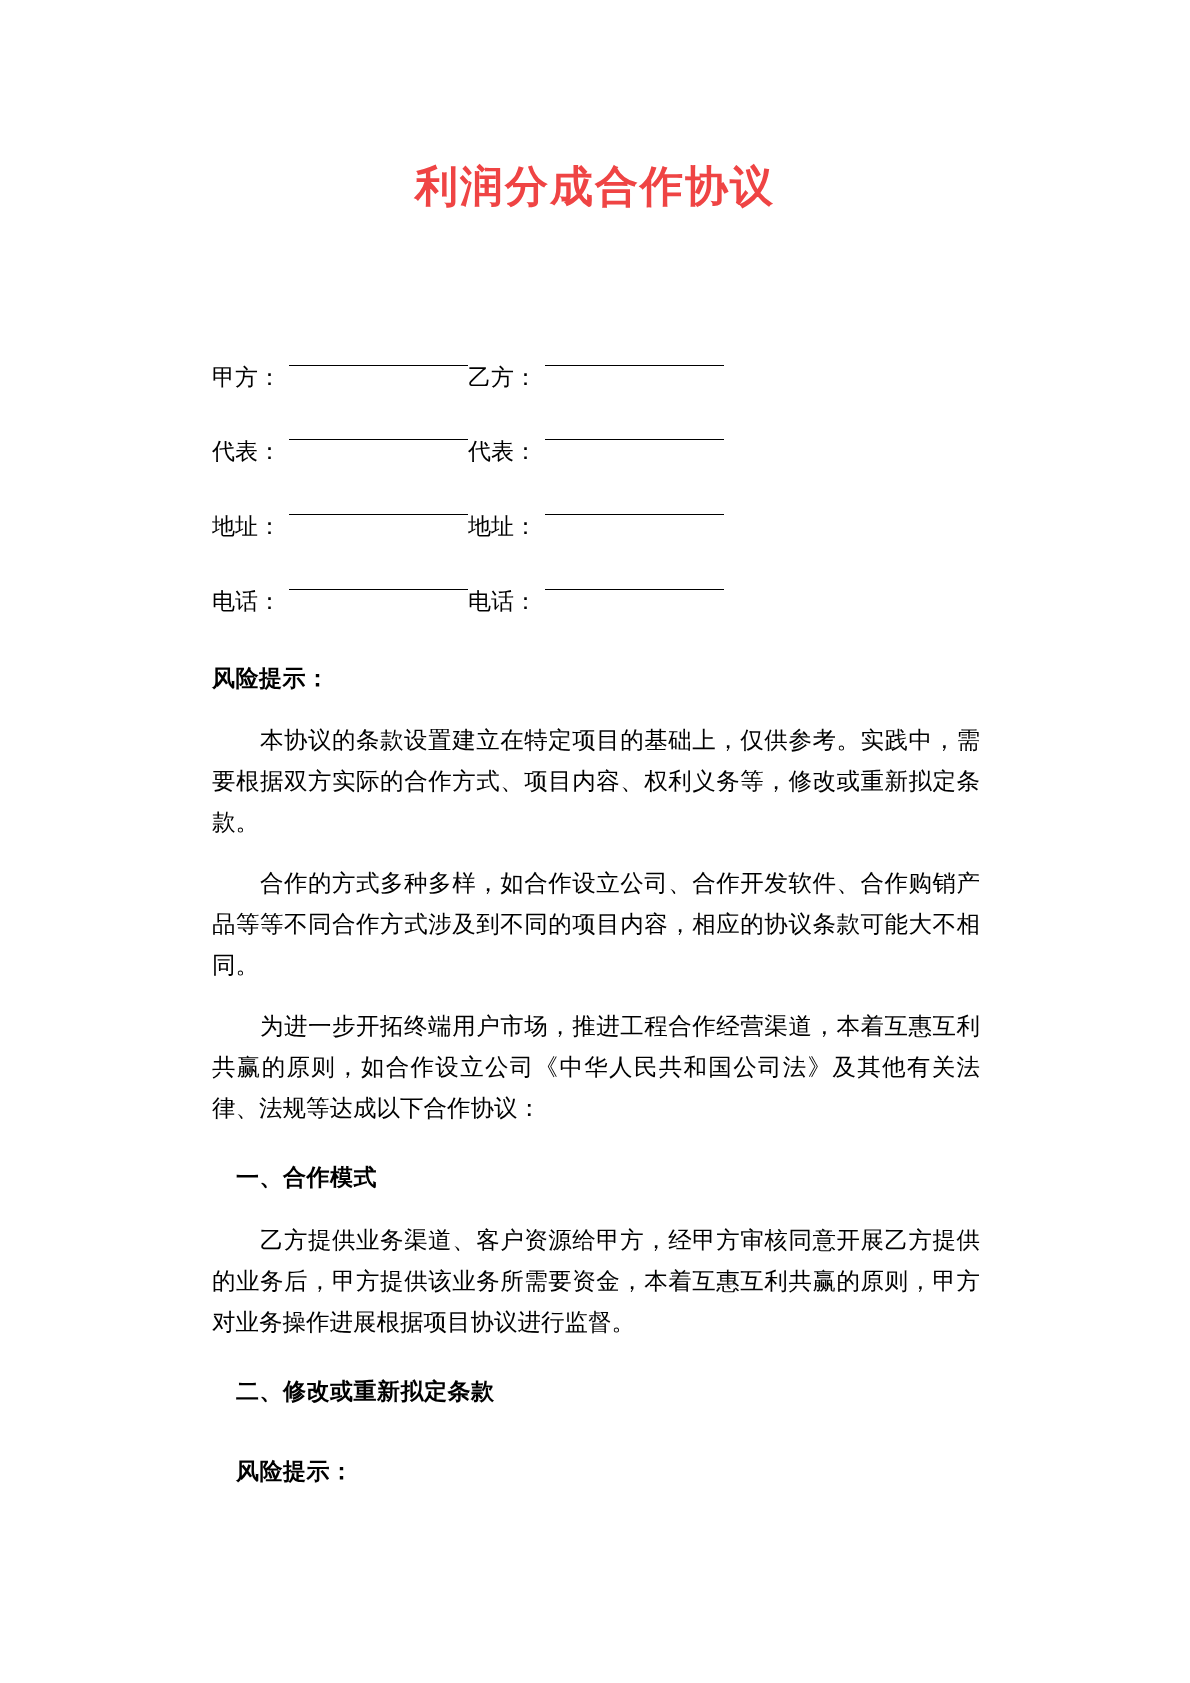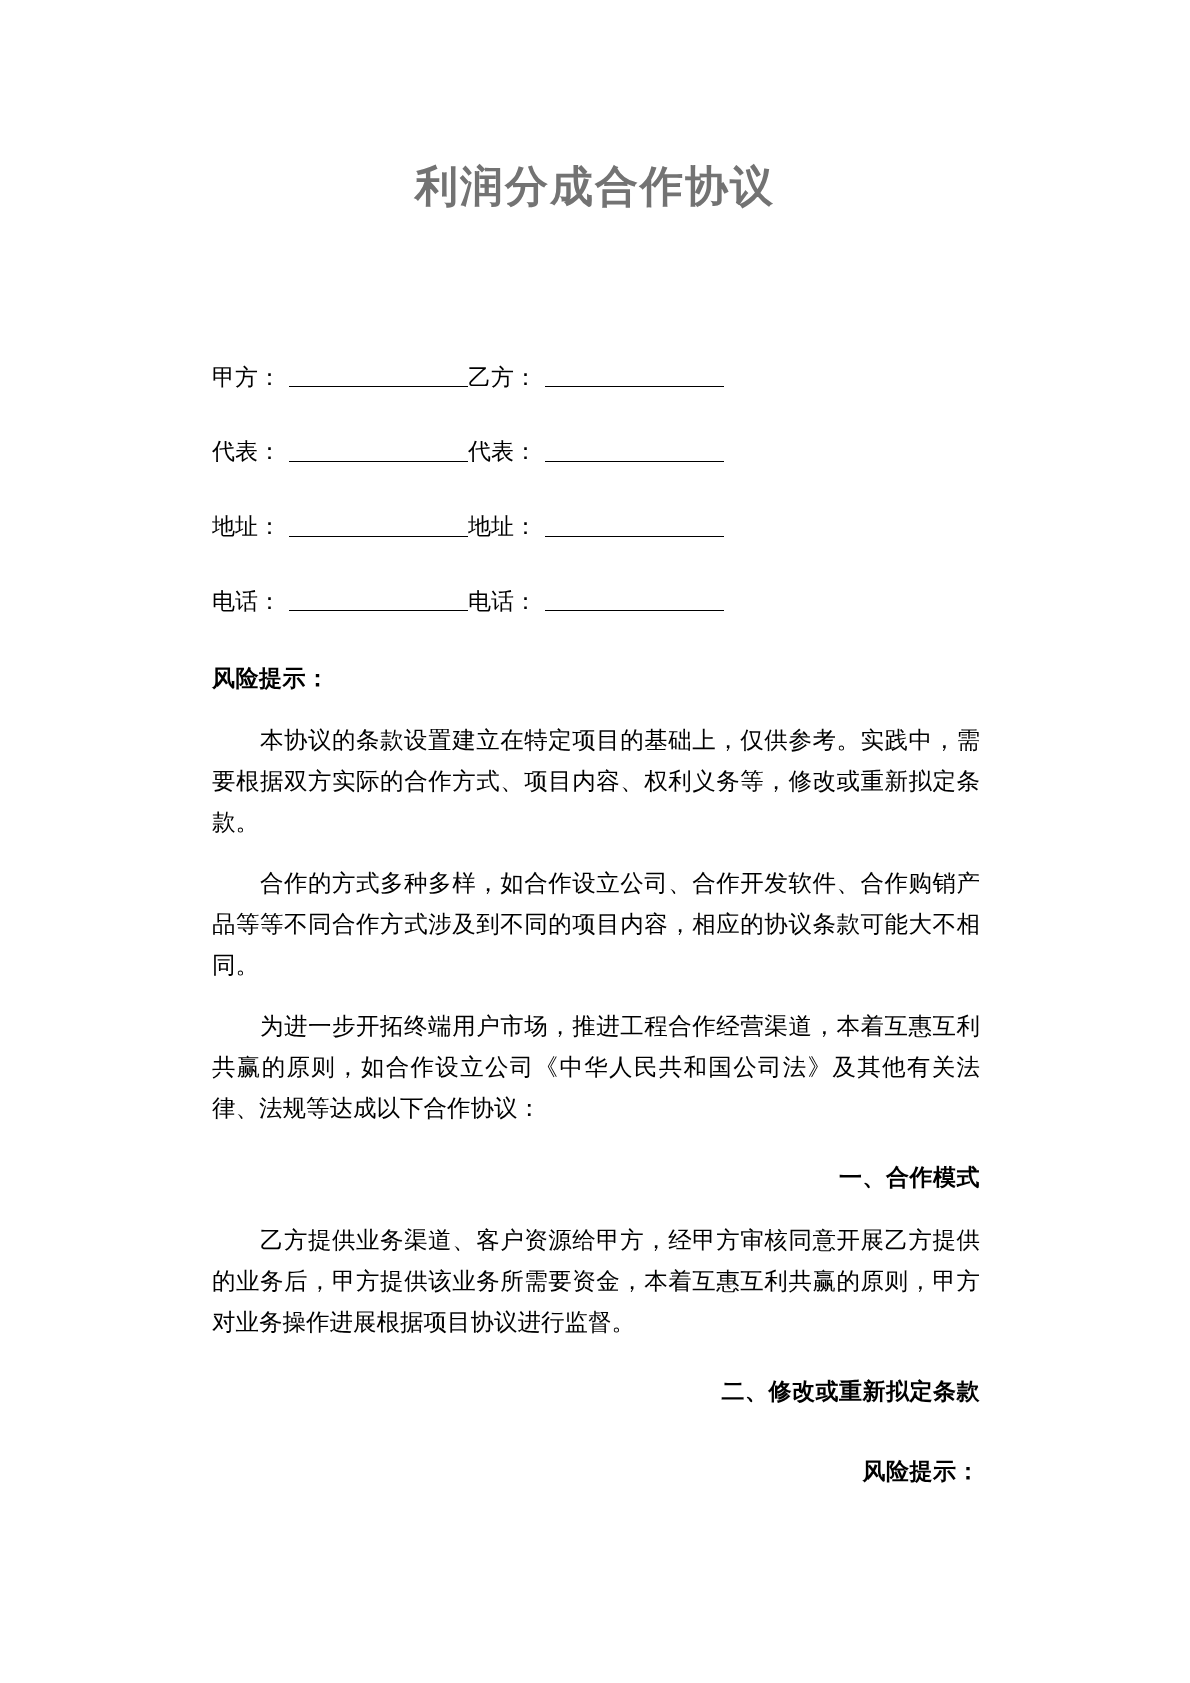--- a/index.html
+++ b/index.html
@@ -25,37 +25,36 @@
   }
   .doc-title {
     text-align: center;
     font-family: "DejaVu Serif", "Liberation Serif", serif;
     font-weight: bold;
     font-size: 43px;
     letter-spacing: 2px;
     margin: 0;
     padding-top: 160px;
     line-height: 1.25;
-    color: #737373;
+    color: #ef4444;
   }
   .party-block {
     margin-top: 150px;
     padding-left: 212px;
     padding-right: 180px;
   }
   .party-row {
     display: flex;
     align-items: flex-end;
     margin-bottom: 47px;
     font-size: 23px;
     line-height: 1.2;
   }
   .party-cell {
     display: flex;
-    align-items: flex-end;
     width: 256px;
     flex: 0 0 256px;
   }
   .party-label {
     white-space: nowrap;
     font-size: 23px;
     font-family: "DejaVu Serif", "Liberation Serif", serif;
   }
   .party-line {
     flex: 1;
@@ -73,21 +72,20 @@
   .h-bold {
     font-family: "DejaVu Sans", "Liberation Sans", sans-serif;
     font-weight: bold;
     font-size: 23px;
     margin: 0 0 26px 0;
     letter-spacing: 0.5px;
     line-height: 1.4;
   }
   .h-bold.indent {
     text-indent: 24px;
-    text-align: right;
   }
   .para {
     font-family: "DejaVu Serif", "Liberation Serif", serif;
     font-size: 23.5px;
     line-height: 41px;
     text-align: justify;
     text-justify: inter-ideograph;
     margin: 0 0 20px 0;
     text-indent: 48px;
     letter-spacing: 0px;

